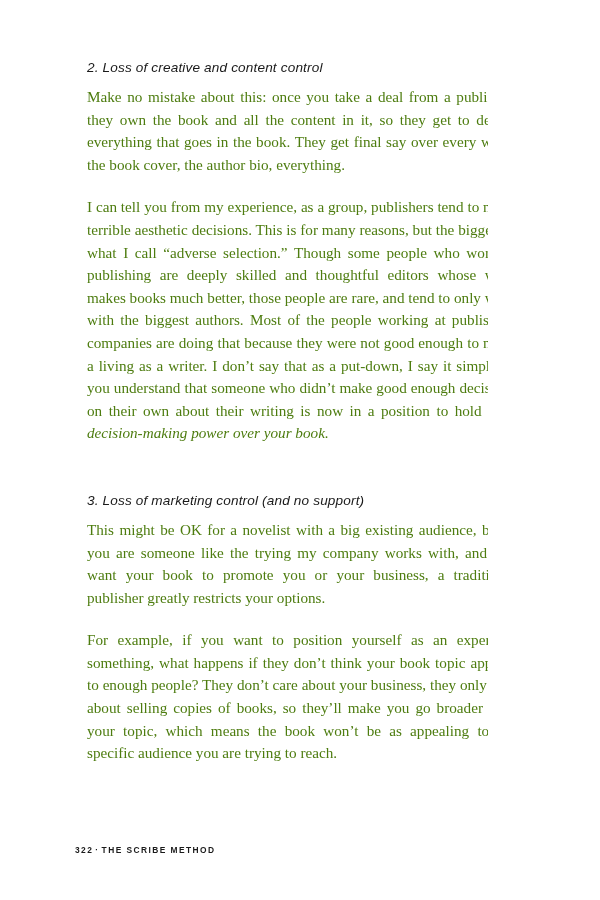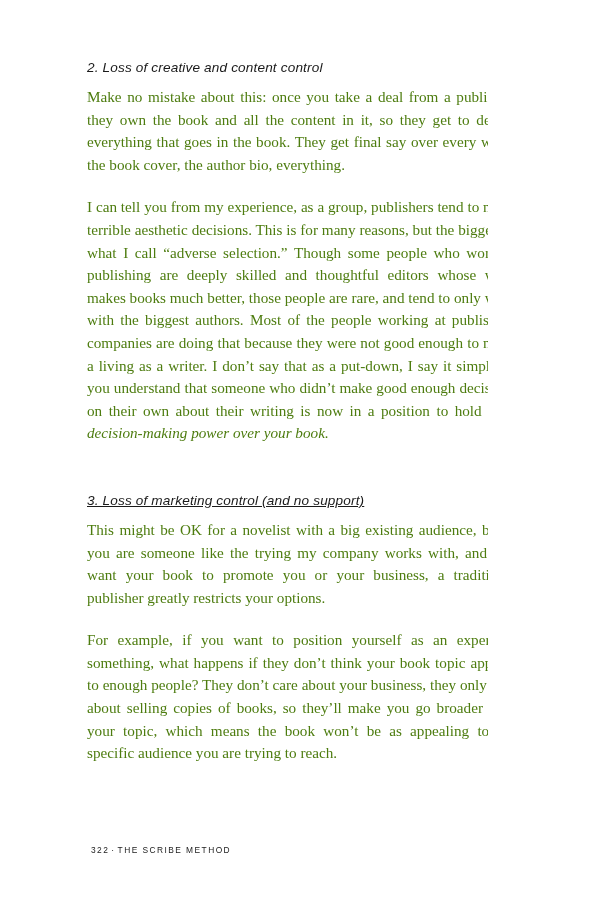--- a/index.html
+++ b/index.html
@@ -32,21 +32,20 @@
     font-size: 13.6px;
     line-height: 20px;
     letter-spacing: 0.15px;
     color: #1a1a1a;
     margin: 0 0 8px 0;
     white-space: nowrap;
   }
 
   .section-heading.spaced-above {
     margin-top: 46px;
-    text-decoration: underline;
   }
 
   
   p.body-text {
     font-family: "Liberation Serif", "DejaVu Serif", serif;
     font-size: 15.2px;
     line-height: 22.6px;
     color: #4d7c0f;
     text-align: justify;
     text-justify: inter-word;
@@ -59,24 +58,24 @@
     margin-bottom: 17px;
   }
 
   p.body-text em {
     font-style: italic;
   }
 
   
   .page-footer {
     position: absolute;
-    left: 91px;
+    left: 75px;
     top: 845px;
     font-family: "Liberation Sans", "DejaVu Sans", sans-serif;
-    font-weight: normal;
+    font-weight: bold;
     font-size: 8.4px;
     letter-spacing: 1.45px;
     color: #1a1a1a;
     text-transform: uppercase;
     white-space: nowrap;
   }
 
   .page-footer .folio-number {
     display: inline;
   }

